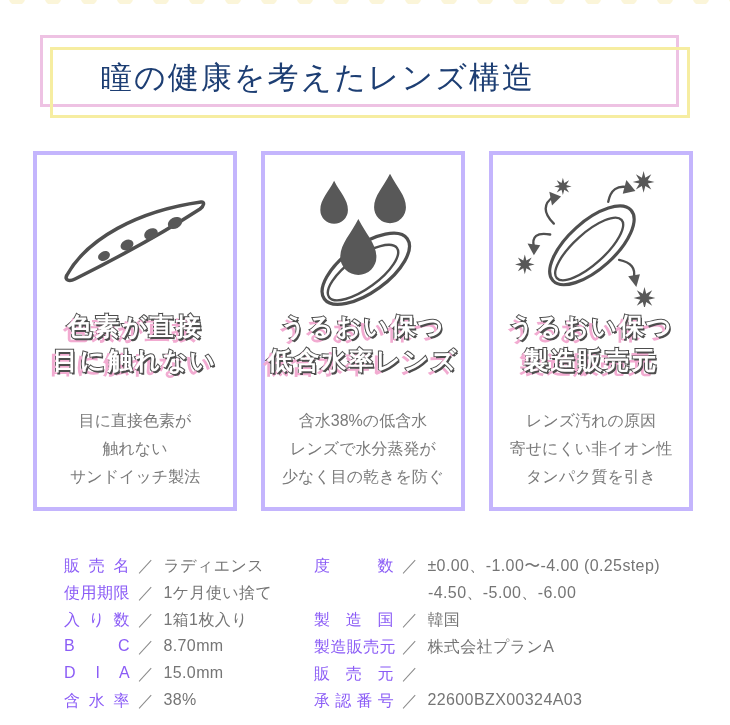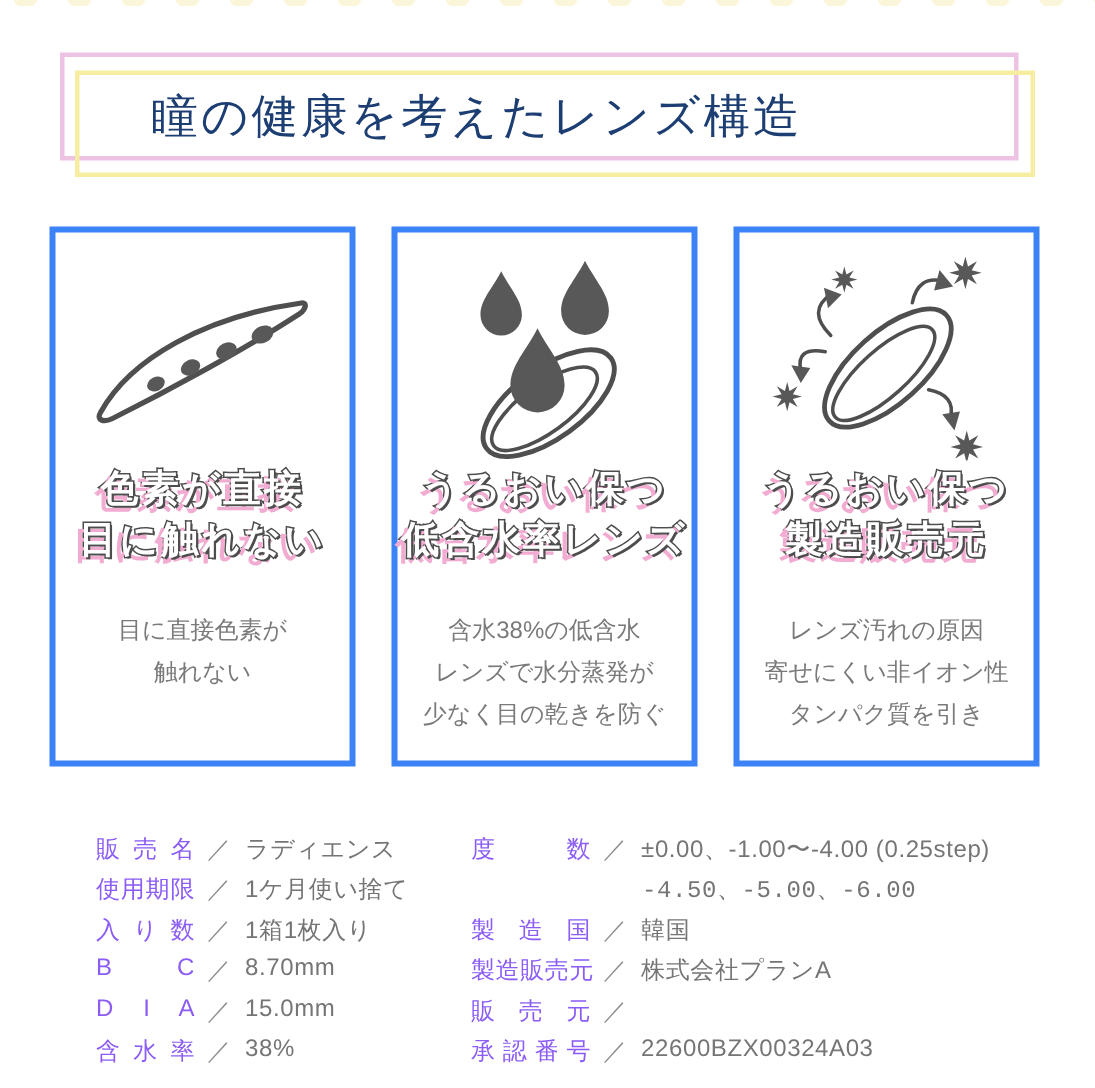--- a/index.html
+++ b/index.html
@@ -29,21 +29,21 @@
     text-align:center;font-size:31px;font-weight:400;letter-spacing:2px;
     color:#1d3e73;
   }
   
   .features{
     position:absolute;top:151px;left:33px;width:664px;
     display:flex;gap:24px;
   }
   .feature-box{
     width:204px;height:360px;box-sizing:border-box;
-    border:4px solid #3b82f6;background:#fff;
+    border:4px solid #c4b5fd;background:#fff;
     display:flex;flex-direction:column;align-items:center;
   }
   .feature-icon{
     height:140px;margin-top:14px;width:100%;
     display:flex;align-items:center;justify-content:center;
   }
   .feature-heading{
     margin:0;text-align:center;font-size:25px;line-height:34px;
     font-weight:700;letter-spacing:2px;color:#ffffff;
     -webkit-text-stroke:2px #4d4d4d;paint-order:stroke fill;
@@ -66,21 +66,21 @@
   .spec-row{display:flex;height:27px;align-items:flex-start;
     font-size:16px;color:#757575;letter-spacing:.4px;white-space:nowrap;}
   .spec-label{
     display:inline-block;text-align:justify;text-align-last:justify;
     -moz-text-align-last:justify;color:#8b5cf6;
   }
   .specs-left .spec-label{width:66px;}
   .specs-right .spec-label{width:80px;}
   .spec-slash{margin:0 9px 0 8px;color:#8a8a8a;}
   .spec-value{color:#757575;}
-  .spec-cont{padding-left:114px;font-family:Liberation Mono, monospace;}
+  .spec-cont{padding-left:114px;}
 </style>
 </head>
 <body>
 
 <div class="top-lace"></div>
 
 <div class="banner">
   <div class="banner-pink"></div>
   <div class="banner-yellow"></div>
   <h1 class="banner-title">瞳の健康を考えたレンズ構造</h1>
@@ -98,20 +98,21 @@
         <ellipse class="icon-fill" cx="116" cy="36" rx="7.6" ry="5.6" transform="rotate(-27 116 36)"></ellipse>
       </svg>
     </div>
     <h2 class="feature-heading">
       <span>色素が直接</span>
       <span>目に触れない</span>
     </h2>
     <div class="feature-desc">
       <span>目に直接色素が</span>
       <span>触れない</span>
+      <span>サンドイッチ製法</span>
     </div>
   </div>
 
   <div class="feature-box">
     <div class="feature-icon">
       <svg width="150" height="136" viewBox="0 0 150 146">
         <ellipse class="icon-stroke" cx="78" cy="105" rx="55" ry="25" transform="rotate(-36 78 105)"></ellipse>
         <ellipse class="icon-stroke-thin" cx="75" cy="109" rx="45" ry="17" transform="rotate(-36 75 109)"></ellipse>
         <g transform="translate(44,34) scale(0.78)">
           <path class="icon-fill" d="M0,-30 C8,-14 19,-4 19,10 A19,19 0 1 1 -19,10 C-19,-4 -8,-14 0,-30 Z"></path>

